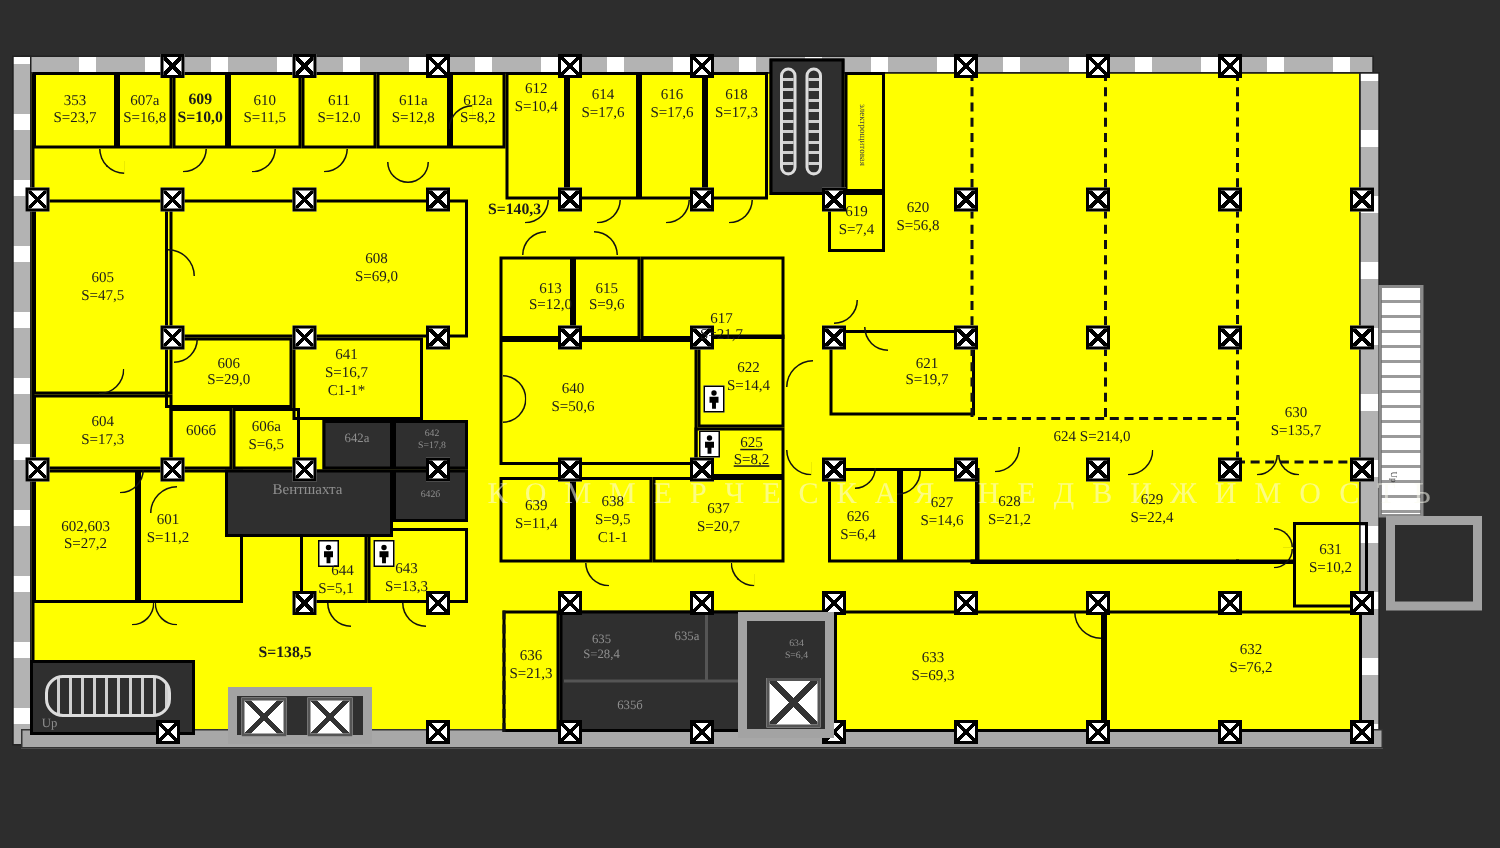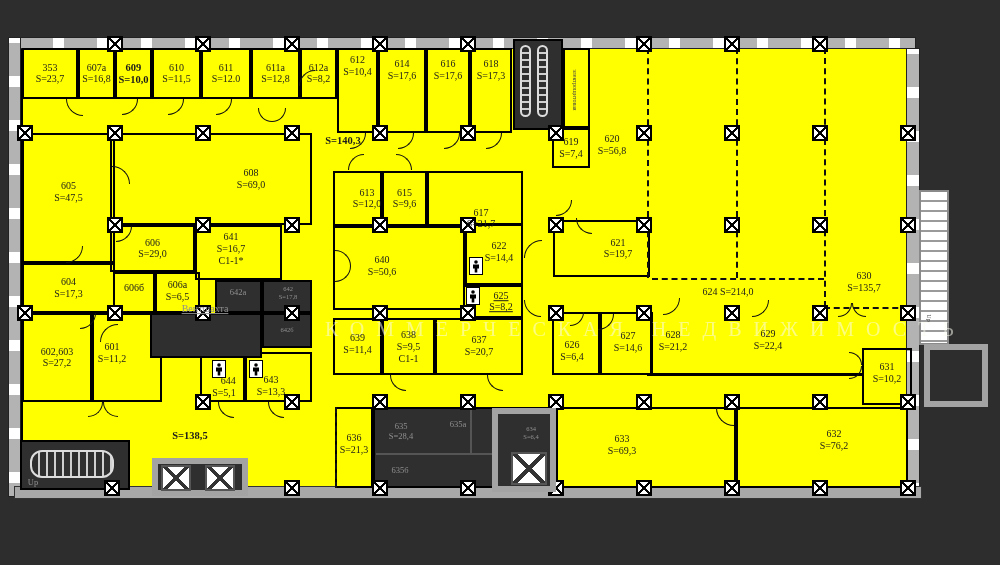--- a/index.html
+++ b/index.html
@@ -307,41 +307,41 @@
       <div>620</div>
       <div>S=56,8</div>
     </div>
     <div class="lbl" style="left: 728px; top: 292px;">
       <div>624 S=214,0</div>
     </div>
     <div class="lbl" style="left: 864px; top: 282px;">
       <div>630</div>
       <div>S=135,7</div>
     </div>
-    <div class="lbl gray" style="left: 205px; top: 309px; text-decoration: underline;">
+    <div class="lbl gray" style="left: 205px; top: 327px;">
       <div>Вентшахта</div>
     </div>
     <div class="lbl gray small" style="left: 238px; top: 292px;">
       <div>642a</div>
     </div>
     <div class="lbl gray tiny" style="left: 288px; top: 293px;">
       <div>642</div>
       <div>S=17,8</div>
     </div>
     <div class="lbl gray tiny" style="left: 287px; top: 330px;">
       <div>642б</div>
     </div>
     <div class="lbl gray small" style="left: 401px; top: 431px;">
       <div>635</div>
       <div>S=28,4</div>
     </div>
     <div class="lbl gray small" style="left: 458px; top: 424px;">
       <div>635a</div>
     </div>
-    <div class="lbl gray small" style="left: 400px; top: 470px; text-align: right;">
+    <div class="lbl gray small" style="left: 420px; top: 470px; text-align: right;">
       <div>635б</div>
     </div>
     <div class="lbl gray tiny" style="left: 531px; top: 433px;">
       <div>634</div>
       <div>S=6,4</div>
     </div>
     <div class="lbl vert" style="left: 574px; top: 90px;">
       <div>электрощитовая</div>
     </div>
     <div class="lbl gray small" style="left: 33px; top: 482px;">

